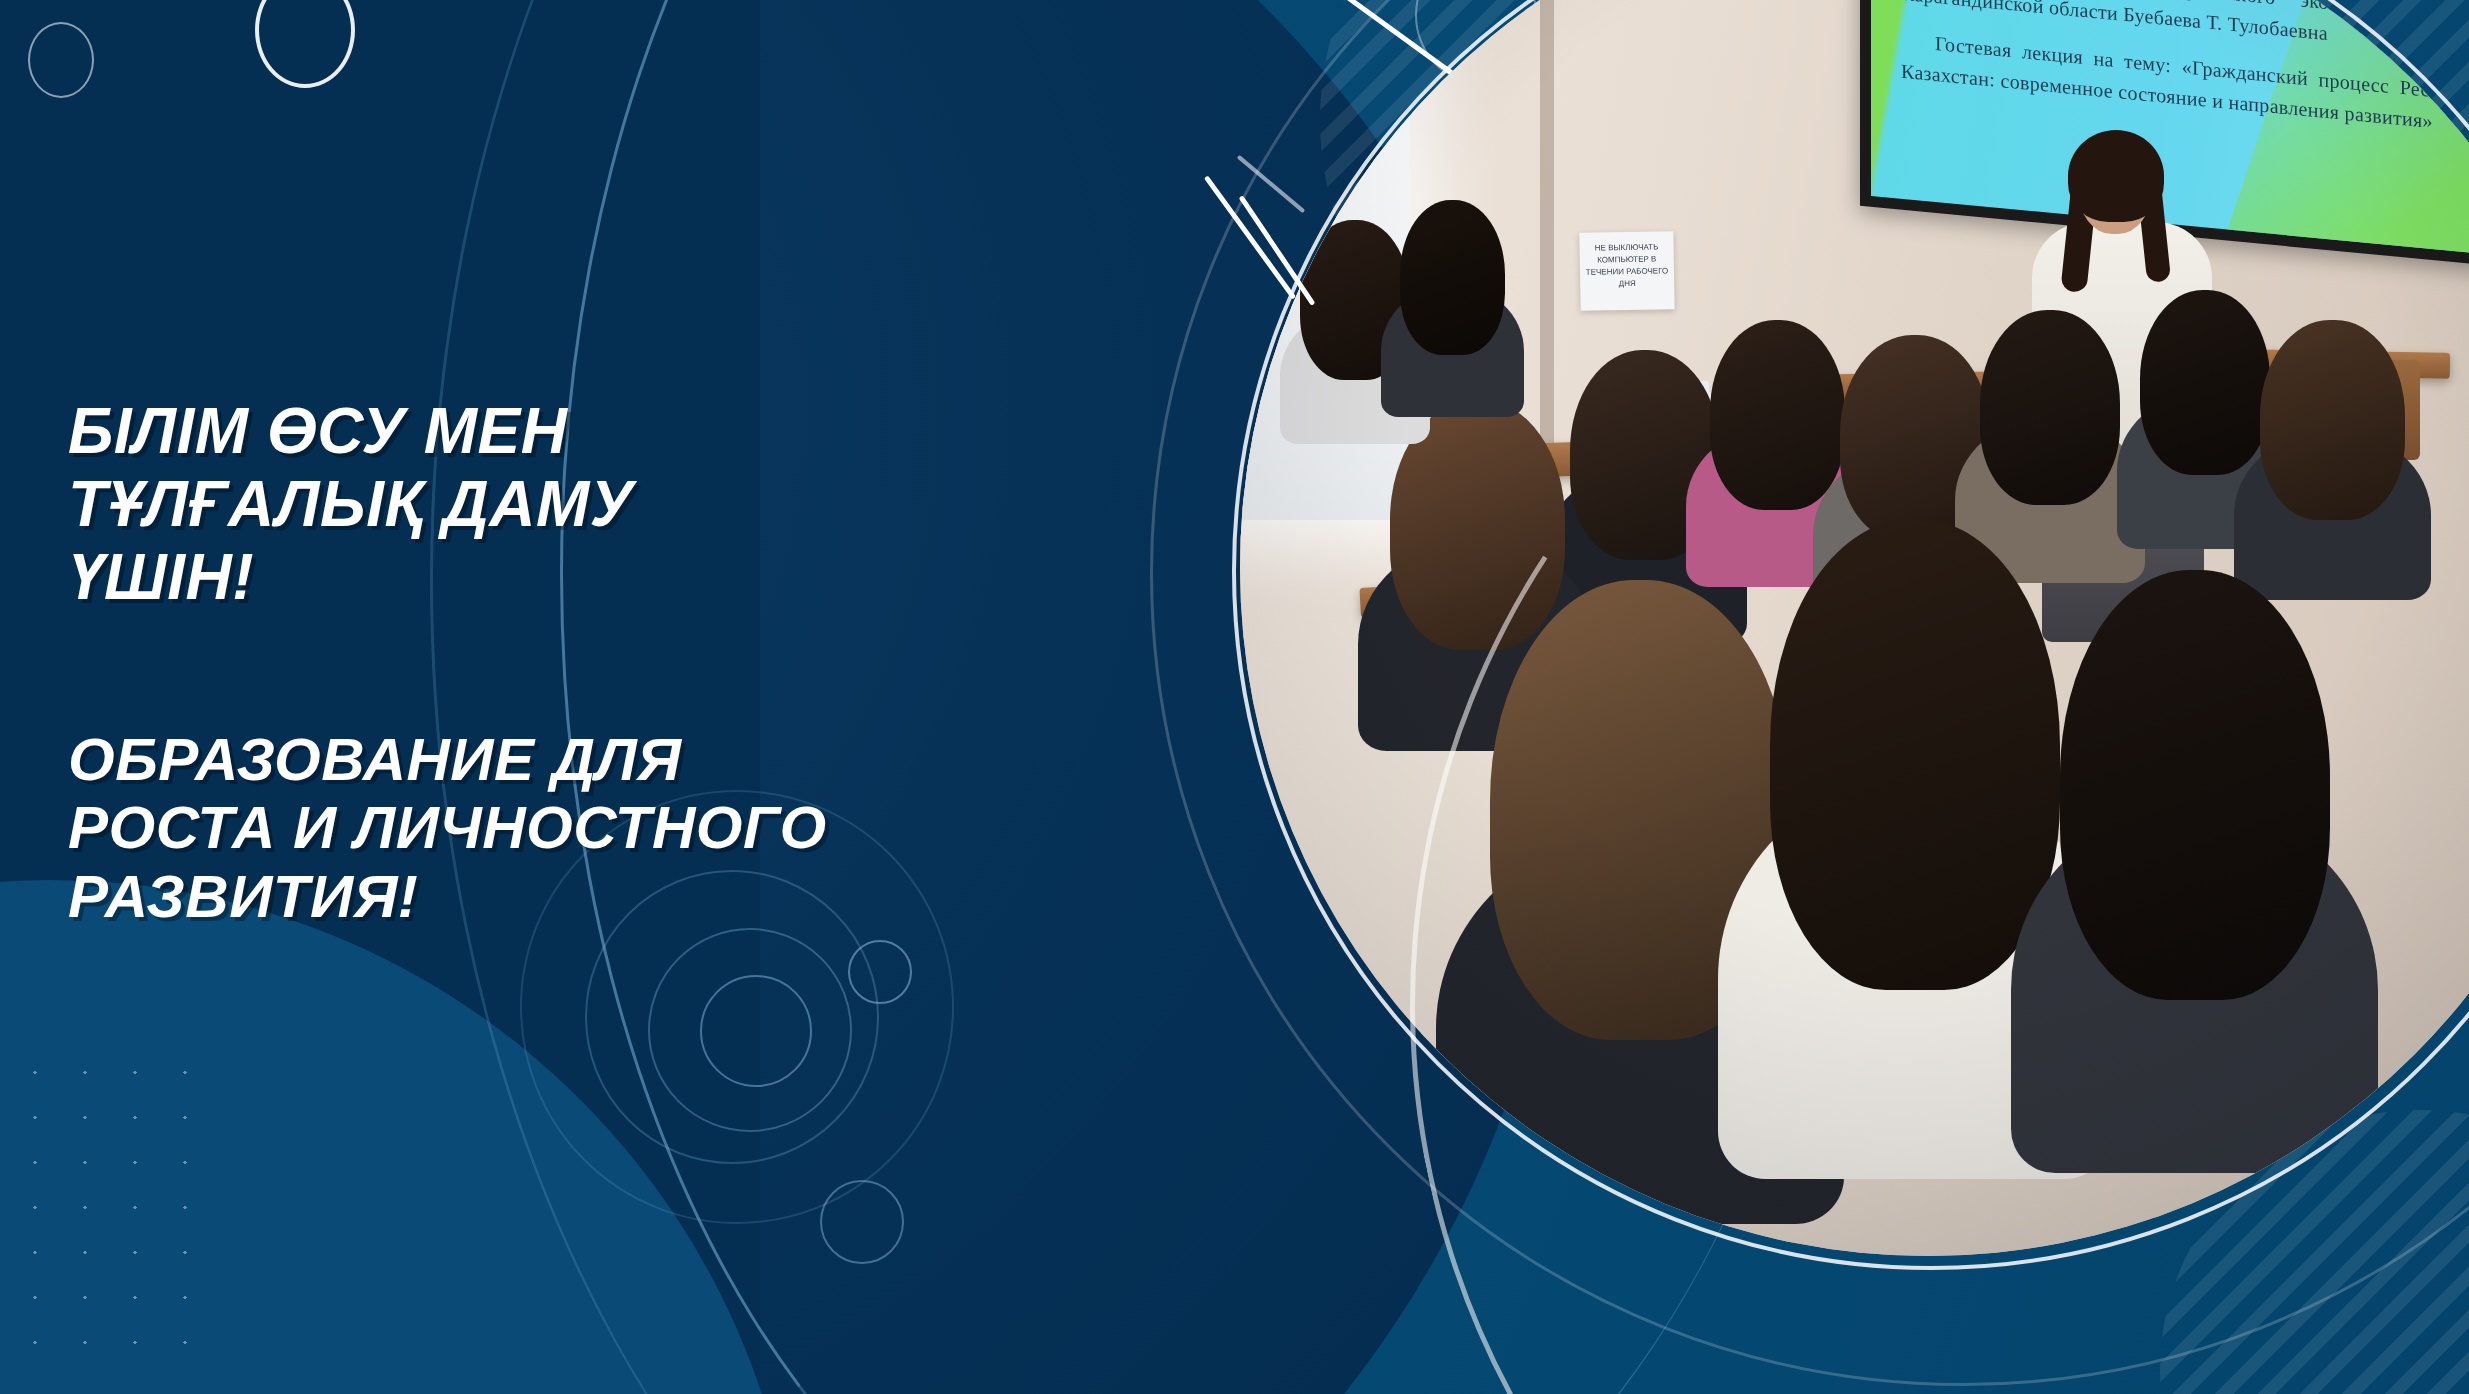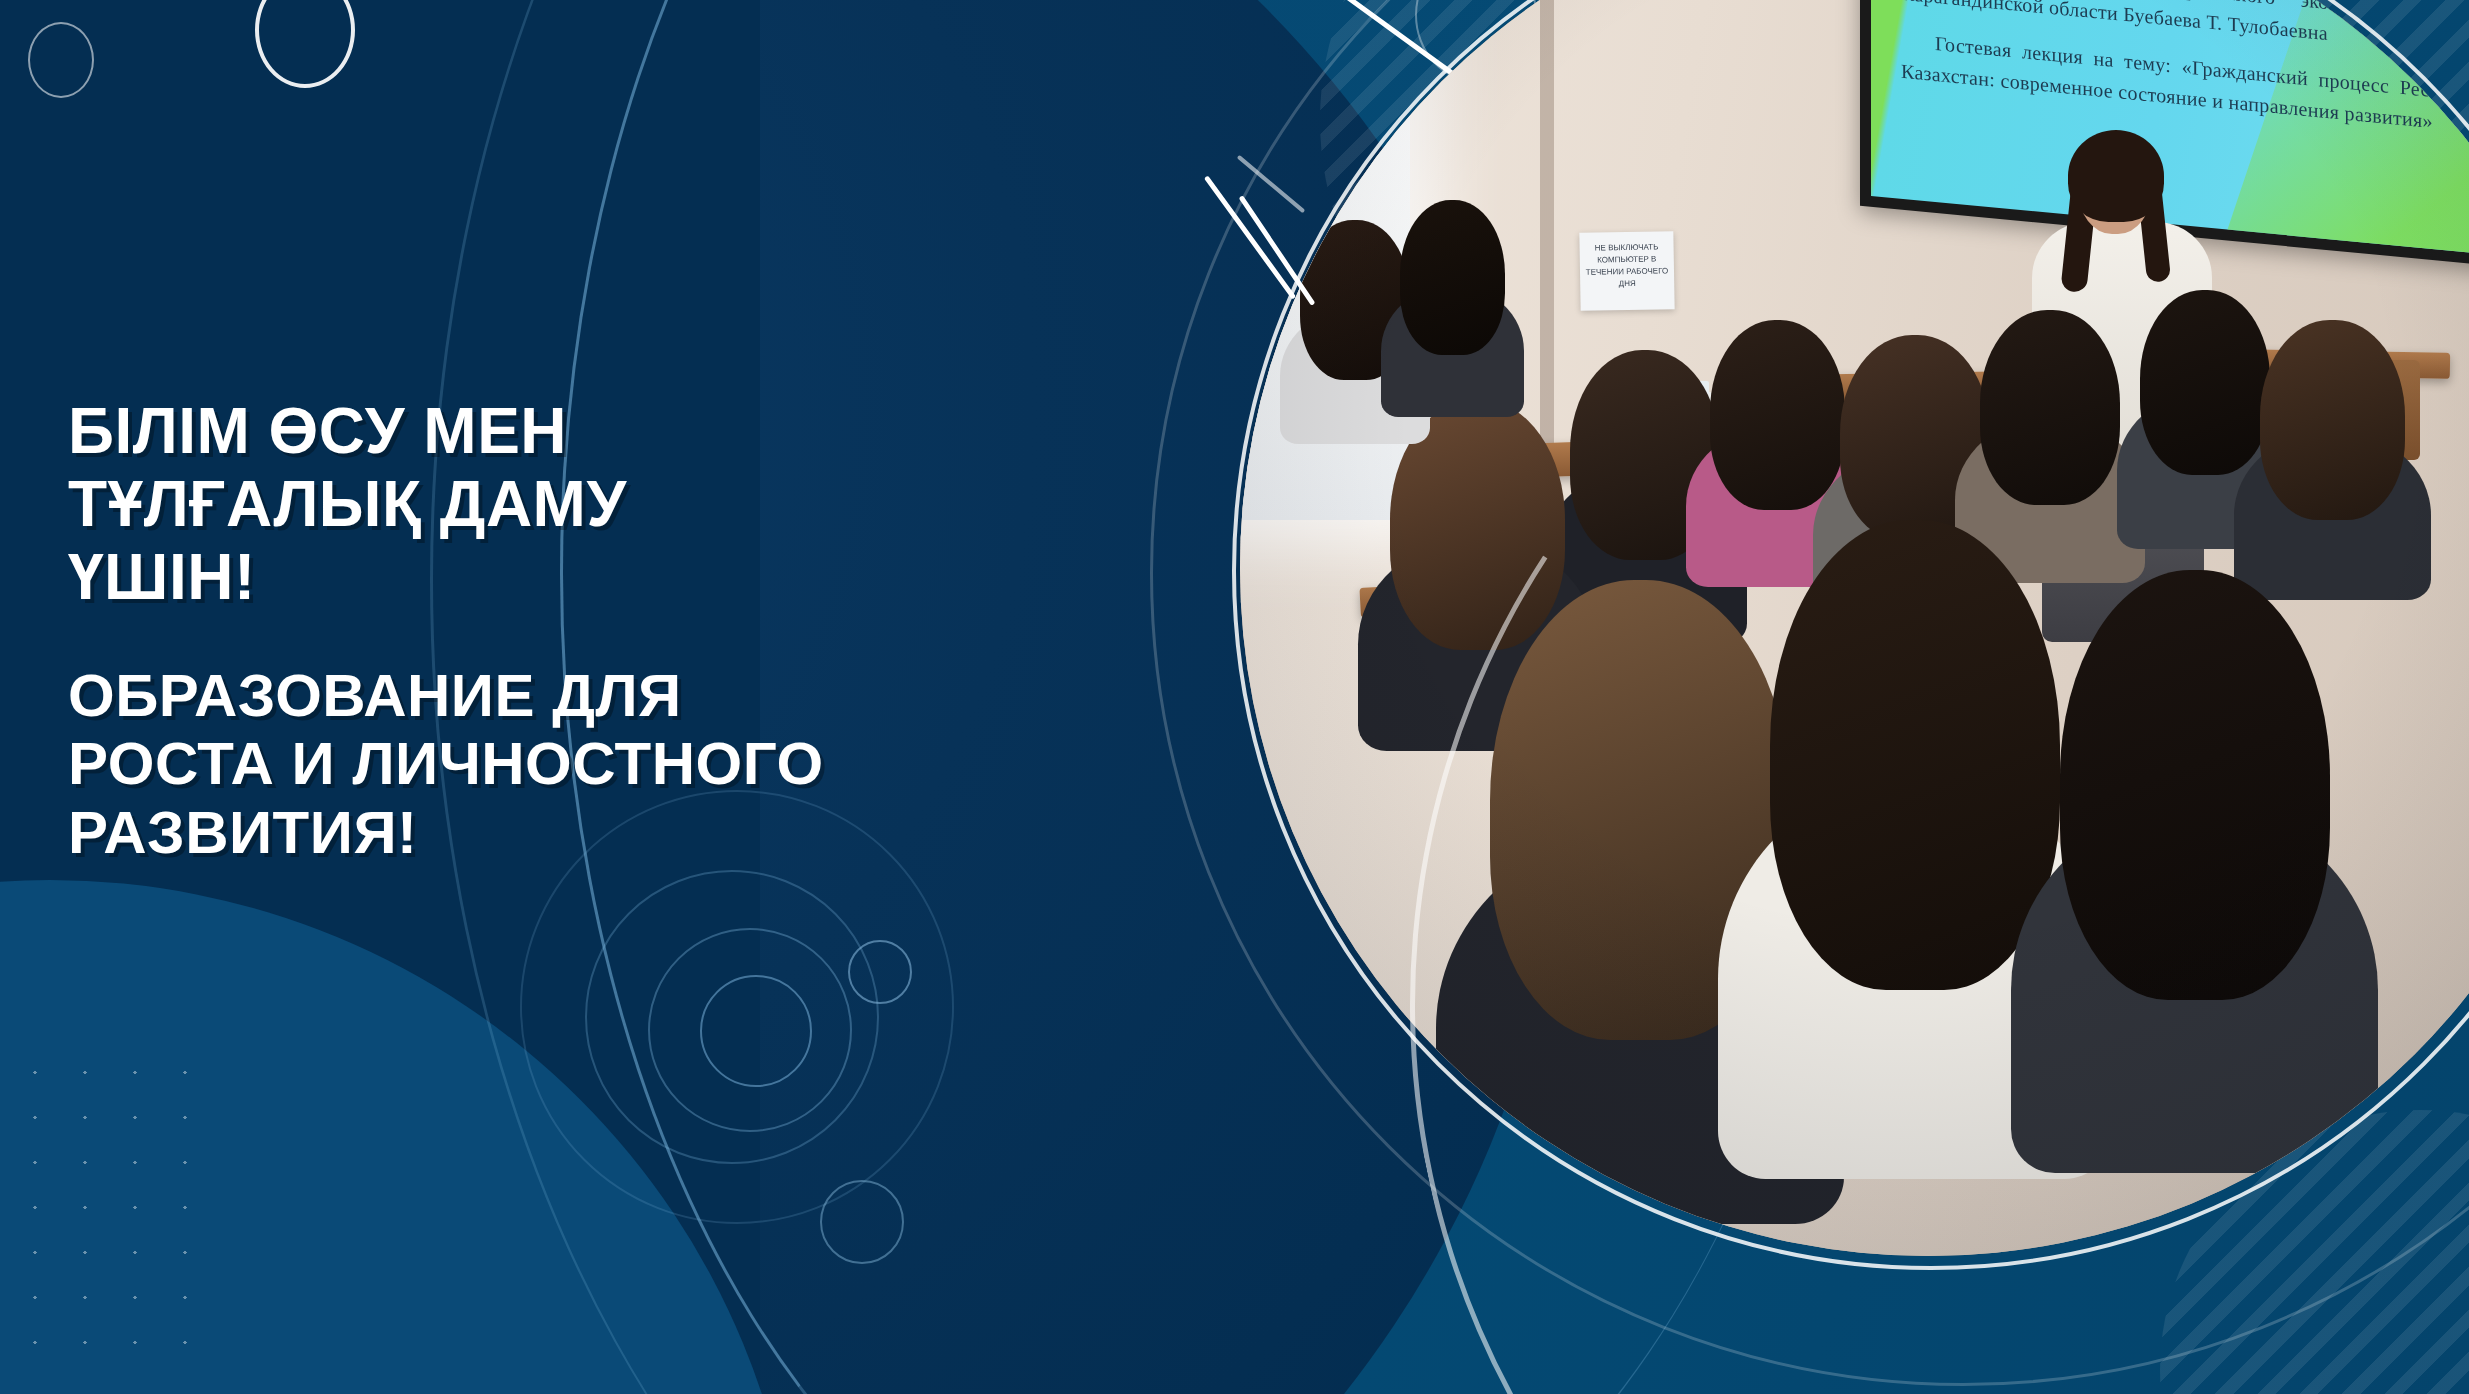--- a/index.html
+++ b/index.html
@@ -314,34 +314,35 @@
     pointer-events: none;
   }
 
   
   .headlines {
     position: absolute;
     left: 68px;
     top: 395px;
     width: 820px;
     z-index: 40;
+    font-style: italic;
   }
   .headline {
     color: #ffffff;
     font-weight: 700;
     font-size: 64px;
     line-height: 1.14;
     letter-spacing: 0.5px;
     text-transform: uppercase;
     text-shadow: 4px 4px 0 rgba(0,0,0,0.30);
     margin: 0;
     white-space: pre-line;
   }
   .headline.ru {
-    margin-top: 48px;
+    margin-top: 112px;
     font-size: 60px;
   }
 </style>
 </head>
 <body>
 
 <div class="poster">
 
   <div class="bg-base"></div>
   <div class="bg-topleft-light"></div>

